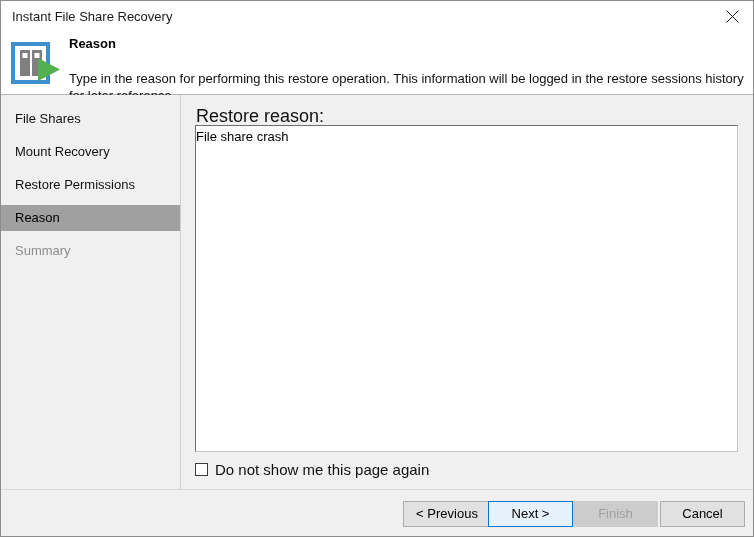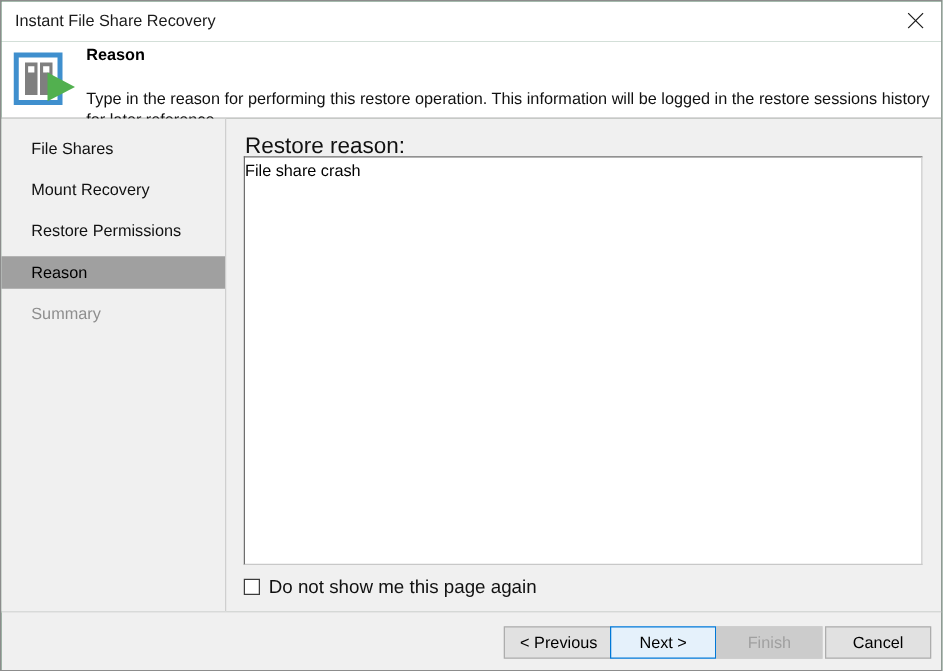--- a/index.html
+++ b/index.html
@@ -10,21 +10,21 @@
   body {
     font-family: "Liberation Sans", sans-serif;
     -webkit-font-smoothing: none;
   }
 
   #window {
     position: relative;
     width: 754px;
     height: 537px;
     box-sizing: border-box;
-    background: #14532d;
+    background: #1d4ed8;
     border: 1px solid #8c8c8c;
     overflow: hidden;
   }
 
   
   #titlebar {
     position: absolute;
     left: 0; top: 0;
     width: 754px;
     height: 32px;
@@ -108,21 +108,21 @@
     box-sizing: border-box;
   }
   .nav-item {
     position: absolute;
     left: 0;
     width: 179px;
     height: 26px;
     line-height: 26px;
     font-size: 13px;
     color: #111111;
-    padding-left: 24px;
+    padding-left: 14px;
     box-sizing: border-box;
     white-space: nowrap;
     cursor: default;
   }
   .nav-item.selected {
     background: #a0a0a0;
     color: #000000;
   }
   .nav-item.disabled {
     color: #8e8e8e;

